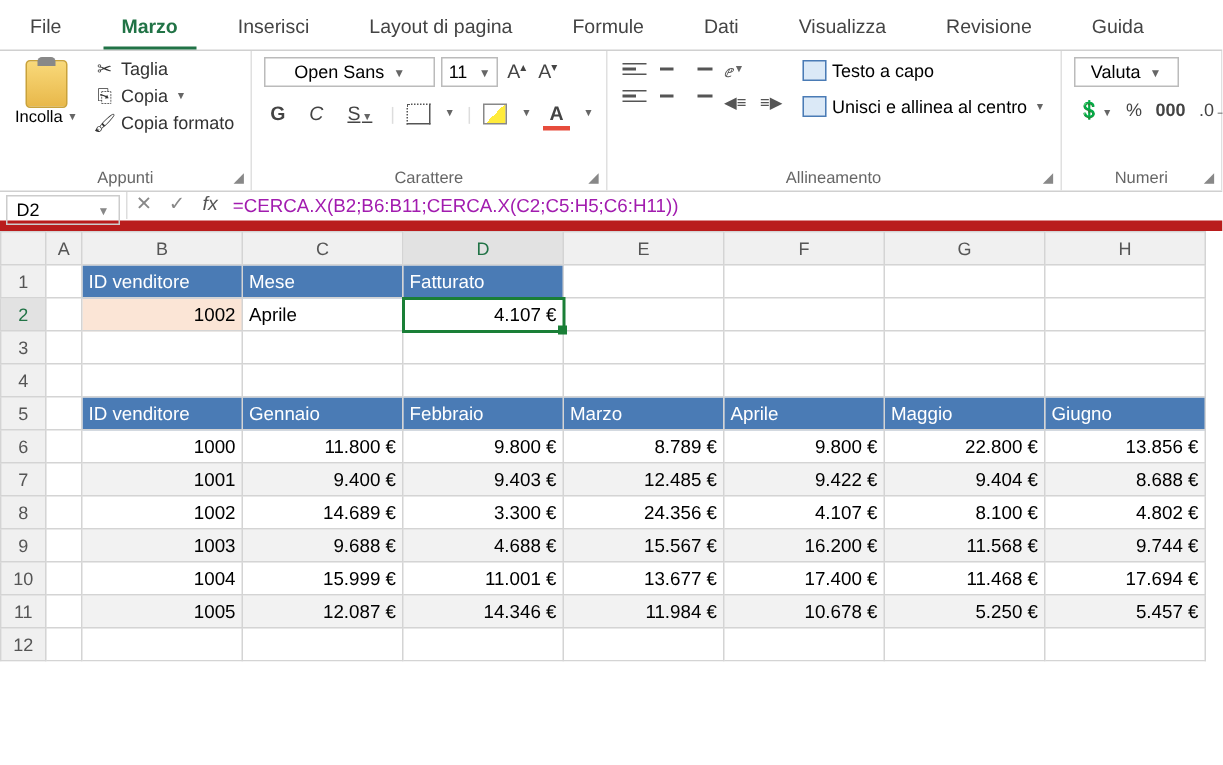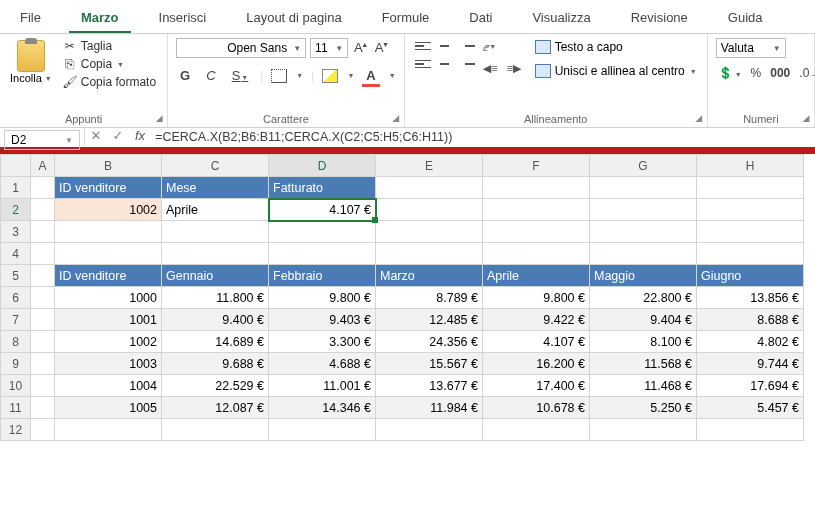--- a/index.html
+++ b/index.html
@@ -21,21 +21,21 @@
 .paste-label { font-size: 11px; display:flex; align-items:center; gap:2px; }
 
 .clip-btns { display:flex; flex-direction:column; gap:2px; font-size:12px; }
 .clip-btn { display:flex; align-items:center; gap:4px; padding:1px 3px; cursor:pointer; color:#333; white-space:nowrap; }
 .ci { width:14px; height:14px; display:inline-flex; align-items:center; justify-content:center; }
 
 .font-row { display:flex; gap:4px; align-items:center; }
 .font-sel { border:1px solid #bbb; background:#fff; padding:2px 4px; font-size:12px; display:flex; align-items:center; gap:6px; cursor:pointer; }
 .font-sel .dd { font-size:8px; color:#666; }
 .sz { width:38px; justify-content:space-between; }
-.fn { width:130px; justify-content:flex-end; }
+.fn { width:114px; justify-content:center; }
 .aa { font-size:13px; padding:0 2px; cursor:pointer; color:#444; }
 .aa sup { font-size:8px; }
 
 .style-row { display:flex; gap:8px; align-items:center; margin-top:8px; }
 .sbtn { cursor:pointer; padding:2px 4px; color:#444; font-size:13px; }
 .bord { width:16px; height:14px; border:1px solid #555; border-top-style:dotted; border-left-style:dotted; position:relative; cursor:pointer; display:inline-block; }
 .fill-btn { width:16px; height:14px; background:linear-gradient(135deg,#fff 50%,#ffeb3b 50%); border:1px solid #888; cursor:pointer; display:inline-block; }
 .fcolor { position:relative; font-weight:bold; cursor:pointer; }
 .fcolor::after { content:''; position:absolute; bottom:-2px; left:0; right:0; height:3px; background:#e74c3c; }
 .ddsm { font-size:7px; color:#666; margin-left:1px; cursor:pointer; }
@@ -52,21 +52,21 @@
 .wbtn { display:flex; align-items:center; gap:4px; cursor:pointer; padding:2px; white-space:nowrap; }
 .wi { width:16px; height:14px; border:1px solid #4a7bb5; background:#dbe9f7; }
 
 .num-row { display:flex; gap:3px; margin-top:6px; align-items:center; }
 .nbtn { cursor:pointer; padding:2px 3px; font-size:12px; color:#444; }
 
 .fbar { display:flex; align-items:flex-start; border-bottom:7px solid #b91c1c; height:26px; background:#fff; }
 .namebox { width:76px; border:1px solid #ccc; padding:2px 6px; margin:2px 4px; font-size:12px; display:flex; justify-content:space-between; align-items:center; }
 .fb-btn { width:22px; text-align:center; color:#888; cursor:pointer; font-size:13px; }
 .fb-fx { font-style:italic; color:#555; font-size:13px; padding:0 6px; }
-.finput { flex:1; padding:2px 4px; font-size:12.5px; color:#404040; }
+.finput { flex:1; padding:2px 4px; font-size:12.5px; color:#a21caf; }
 
 .sheet { position:relative; overflow:auto; }
 table { border-collapse:collapse; table-layout:fixed; }
 th, td { border:1px solid #d4d4d4; height:22px; font-size:12.5px; padding:0 4px; background:#fff; }
 .colh { background:#f0f0f0; text-align:center; font-weight:normal; color:#555; font-size:12px; }
 .rowh { background:#f0f0f0; text-align:center; font-weight:normal; color:#555; width:30px; font-size:12px; }
 .corner { background:#f0f0f0; width:30px; }
 .colA { width:24px; }
 .colW { width:107px; }
 .hdr { background:#4a7bb5; color:#fff; }
@@ -210,21 +210,21 @@
             <span class="ddsm">▼</span>
           </div>
       </div>
     </div>
     <div class="group-label">Allineamento</div>
     <div class="dlauncher">◢</div>
   </div>
 
   <div class="group" style="min-width:96px">
     <div class="group-body" style="flex-direction:column;gap:0">
-      <div class="font-sel" style="width:70px;justify-content:space-between">
+      <div class="font-sel" style="width:70px;justify-content:center">
           <span>Valuta</span>
           <span class="dd">▼</span>
         </div>
       <div class="num-row">
         <span class="nbtn">💲<span class="ddsm">▼</span></span>
         <span class="nbtn">%</span>
         <span class="nbtn"><b>000</b></span>
         <span class="nbtn">.0→</span>
 
       </div>
@@ -356,21 +356,21 @@
           <td class="colW band num">4.688 €</td>
           <td class="colW band num">15.567 €</td>
           <td class="colW band num">16.200 €</td>
           <td class="colW band num">11.568 €</td>
           <td class="colW band num">9.744 €</td>
         </tr>
         <tr>
           <th class="rowh">10</th>
           <td class="colA txt"></td>
           <td class="colW num">1004</td>
-          <td class="colW num">22.529 €</td>
+          <td class="colW num">15.999 €</td>
           <td class="colW num">11.001 €</td>
           <td class="colW num">13.677 €</td>
           <td class="colW num">17.400 €</td>
           <td class="colW num">11.468 €</td>
           <td class="colW num">17.694 €</td>
         </tr>
         <tr>
           <th class="rowh">11</th>
           <td class="colA txt"></td>
           <td class="colW band num">1005</td>

